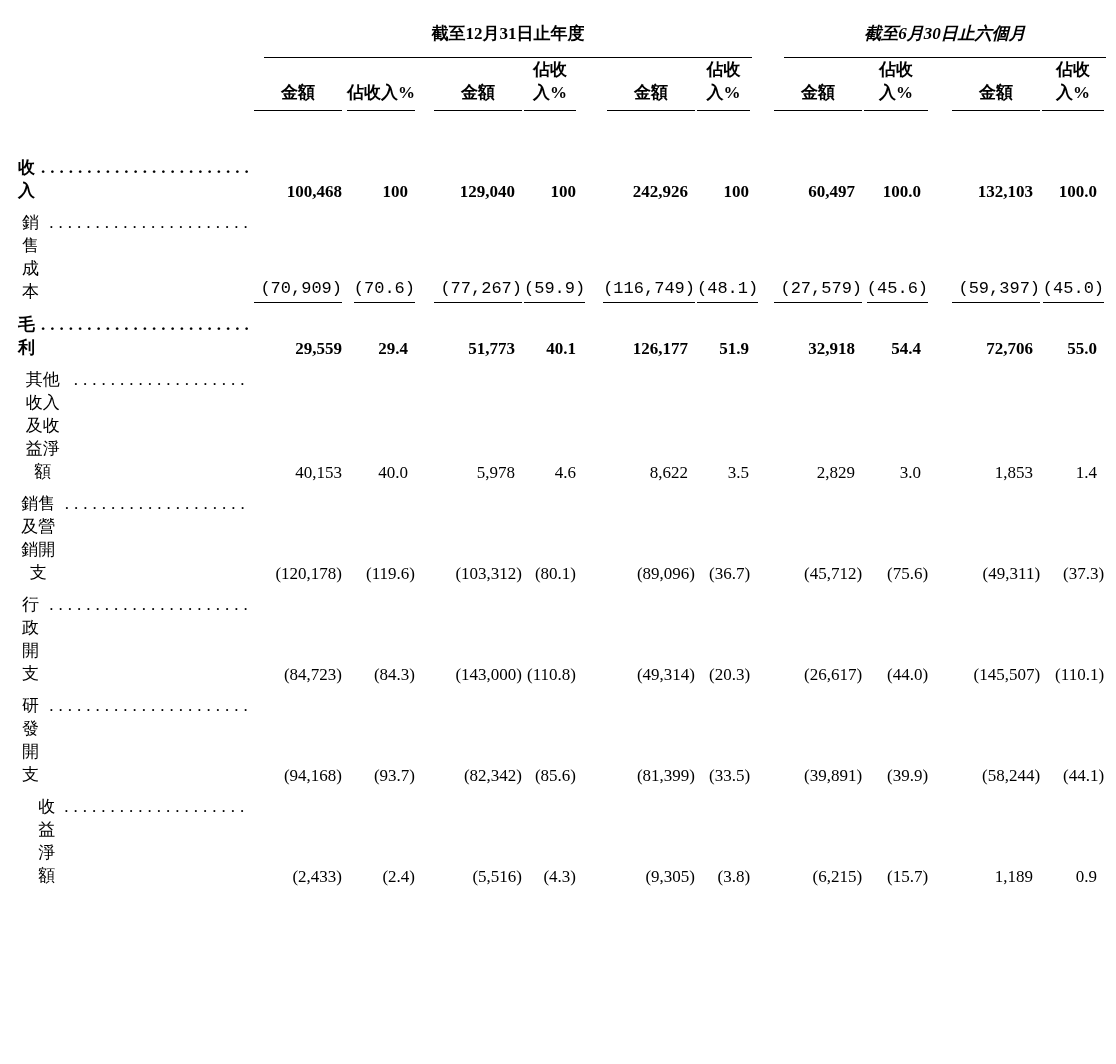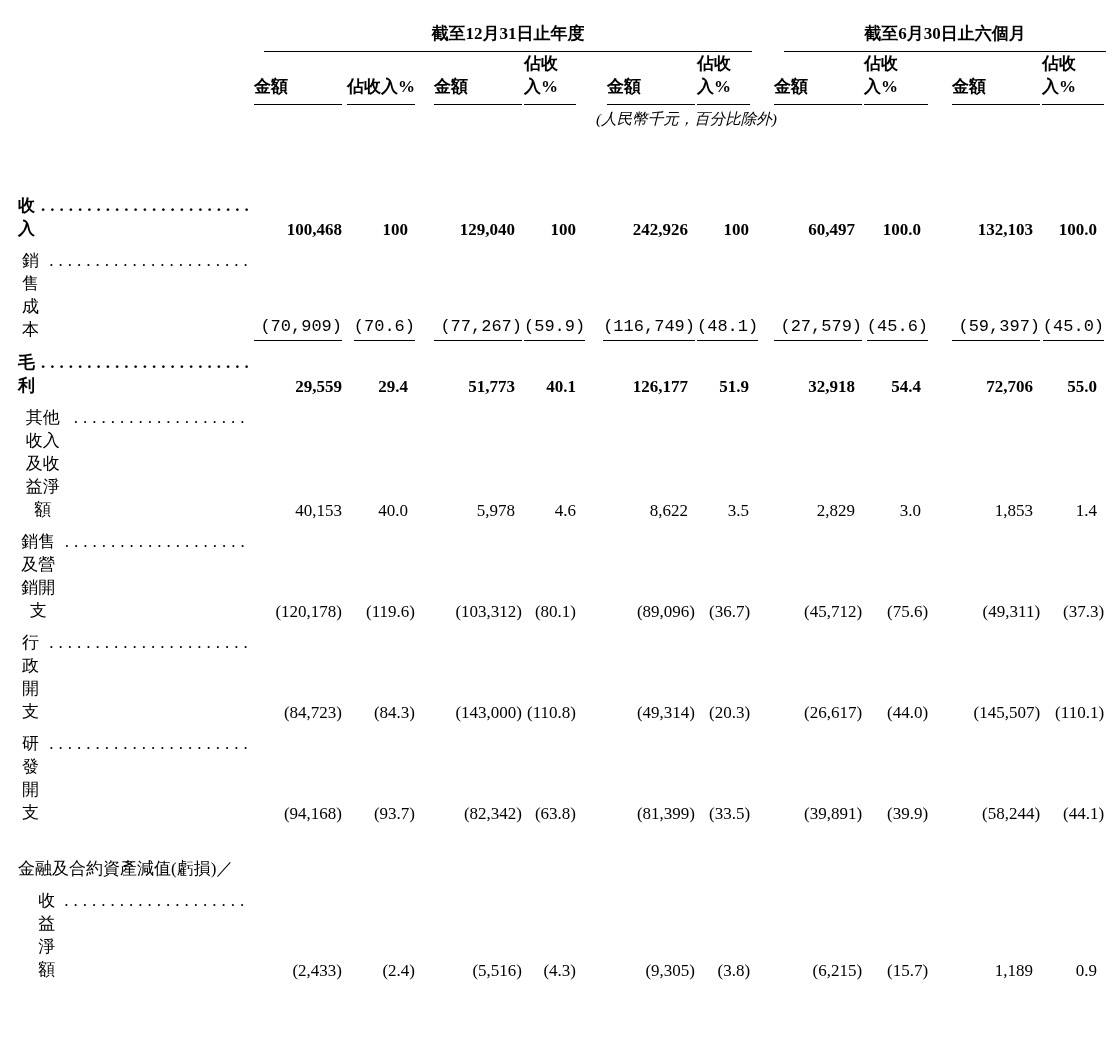--- a/index.html
+++ b/index.html
@@ -6,34 +6,34 @@
   body{
     width:1116px;height:1064px;overflow:hidden;color:#000;
     font-family:"Liberation Serif","DejaVu Serif",serif;
   }
   .page{padding:8px 10px 0 18px;}
   table{border-collapse:collapse;table-layout:fixed;width:1088px;}
   td{font-size:17px;padding:0;vertical-align:bottom;overflow:visible;}
 
   
   tr.grp-row td{height:38px;text-align:center;font-weight:bold;}
-  tr.grp-row .grule{border-bottom:1.6px solid #000;padding-bottom:6px;}
+  tr.grp-row .grule{border-bottom:1.6px solid #000;padding-bottom:12px;}
   tr.grp-row .g1 .grule{margin:0 0 0 10px;}
-  tr.grp-row .g2 .grule{margin:14px 0 0 32px;}
+  tr.grp-row .g2 .grule{margin:14px 0 0 32px;font-style:italic;}
 
   tr.yr-row td{height:46px;text-align:center;font-weight:bold;}
   tr.yr-row .yrule{border-bottom:1.6px solid #000;padding-bottom:7px;}
   .y1 .yrule{margin:0 10px 0 10px;}
   .y2 .yrule{margin:0 2px 0 18px;}
   .y3 .yrule{margin:0 6px 0 28px;}
   .y4 .yrule{margin:0 0 0 38px;}
   .y5 .yrule{margin:0 2px 0 32px;}
 
   tr.ch-row td{height:44px;text-align:right;font-weight:bold;padding-right:2px;}
-  .ch{display:inline-block;text-align:left;border-bottom:1.6px solid #000;padding-bottom:6px;}
+  .ch{display:inline-block;text-align:center;border-bottom:1.6px solid #000;padding-bottom:6px;}
   td.amt .ch{min-width:88px;}
   td.pct .ch{min-width:52px;}
 
   tr.note-row td{height:40px;vertical-align:top;padding-top:4px;}
   .note{font-style:italic;font-size:15.5px;text-align:center;white-space:nowrap;}
   .note.units{transform:translateX(18px);}
   .note.unaudited{transform:translateX(36px);}
 
   tr.gap-row td{height:44px;}
 
@@ -86,27 +86,20 @@
           <td class="pct"><span class="ch">佔收入%</span></td>
           <td class="amt"><span class="ch">金額</span></td>
           <td class="pct"><span class="ch">佔收入%</span></td>
           <td class="amt"><span class="ch">金額</span></td>
           <td class="pct"><span class="ch">佔收入%</span></td>
           <td class="amt"><span class="ch">金額</span></td>
           <td class="pct"><span class="ch">佔收入%</span></td>
           <td class="amt"><span class="ch">金額</span></td>
           <td class="pct"><span class="ch">佔收入%</span></td>
         </tr>
-        <tr class="note-row">
-          <td colspan="5"></td>
-          <td colspan="2">
-            <div class="note units">(人民幣千元，百分比除外)</div>
-          </td>
-          <td colspan="4"></td>
-        </tr>
         <tr class="gap-row">
           <td colspan="11"></td>
         </tr>
         <tr class="row bold">
           <td class="lblcell">
             <div class="lab">
               <span class="txt">收入</span>
               <span class="lead"></span>
             </div>
           </td>
@@ -214,44 +207,27 @@
         <tr class="row">
           <td class="lblcell">
             <div class="lab">
               <span class="txt">研發開支</span>
               <span class="lead"></span>
             </div>
           </td>
           <td class="amt"><span class="val">(94,168)</span></td>
           <td class="pct"><span class="val">(93.7)</span></td>
           <td class="amt"><span class="val">(82,342)</span></td>
-          <td class="pct"><span class="val">(63.8)</span></td>
+          <td class="pct"><span class="val">(85.6)</span></td>
           <td class="amt"><span class="val">(81,399)</span></td>
           <td class="pct"><span class="val">(33.5)</span></td>
           <td class="amt"><span class="val">(39,891)</span></td>
           <td class="pct"><span class="val">(39.9)</span></td>
           <td class="amt"><span class="val">(58,244)</span></td>
           <td class="pct"><span class="val">(44.1)</span></td>
-        </tr>
-        <tr class="row">
-          <td class="lblcell">
-            <div class="lab">
-              <span class="txt">金融及合約資產減值(虧損)／</span>
-            </div>
-          </td>
-          <td class="amt"></td>
-          <td class="pct"></td>
-          <td class="amt"></td>
-          <td class="pct"></td>
-          <td class="amt"></td>
-          <td class="pct"></td>
-          <td class="amt"></td>
-          <td class="pct"></td>
-          <td class="amt"></td>
-          <td class="pct"></td>
         </tr>
         <tr class="row indent">
           <td class="lblcell">
             <div class="lab">
               <span class="txt">收益淨額</span>
               <span class="lead"></span>
             </div>
           </td>
           <td class="amt"><span class="val">(2,433)</span></td>
           <td class="pct"><span class="val">(2.4)</span></td>

